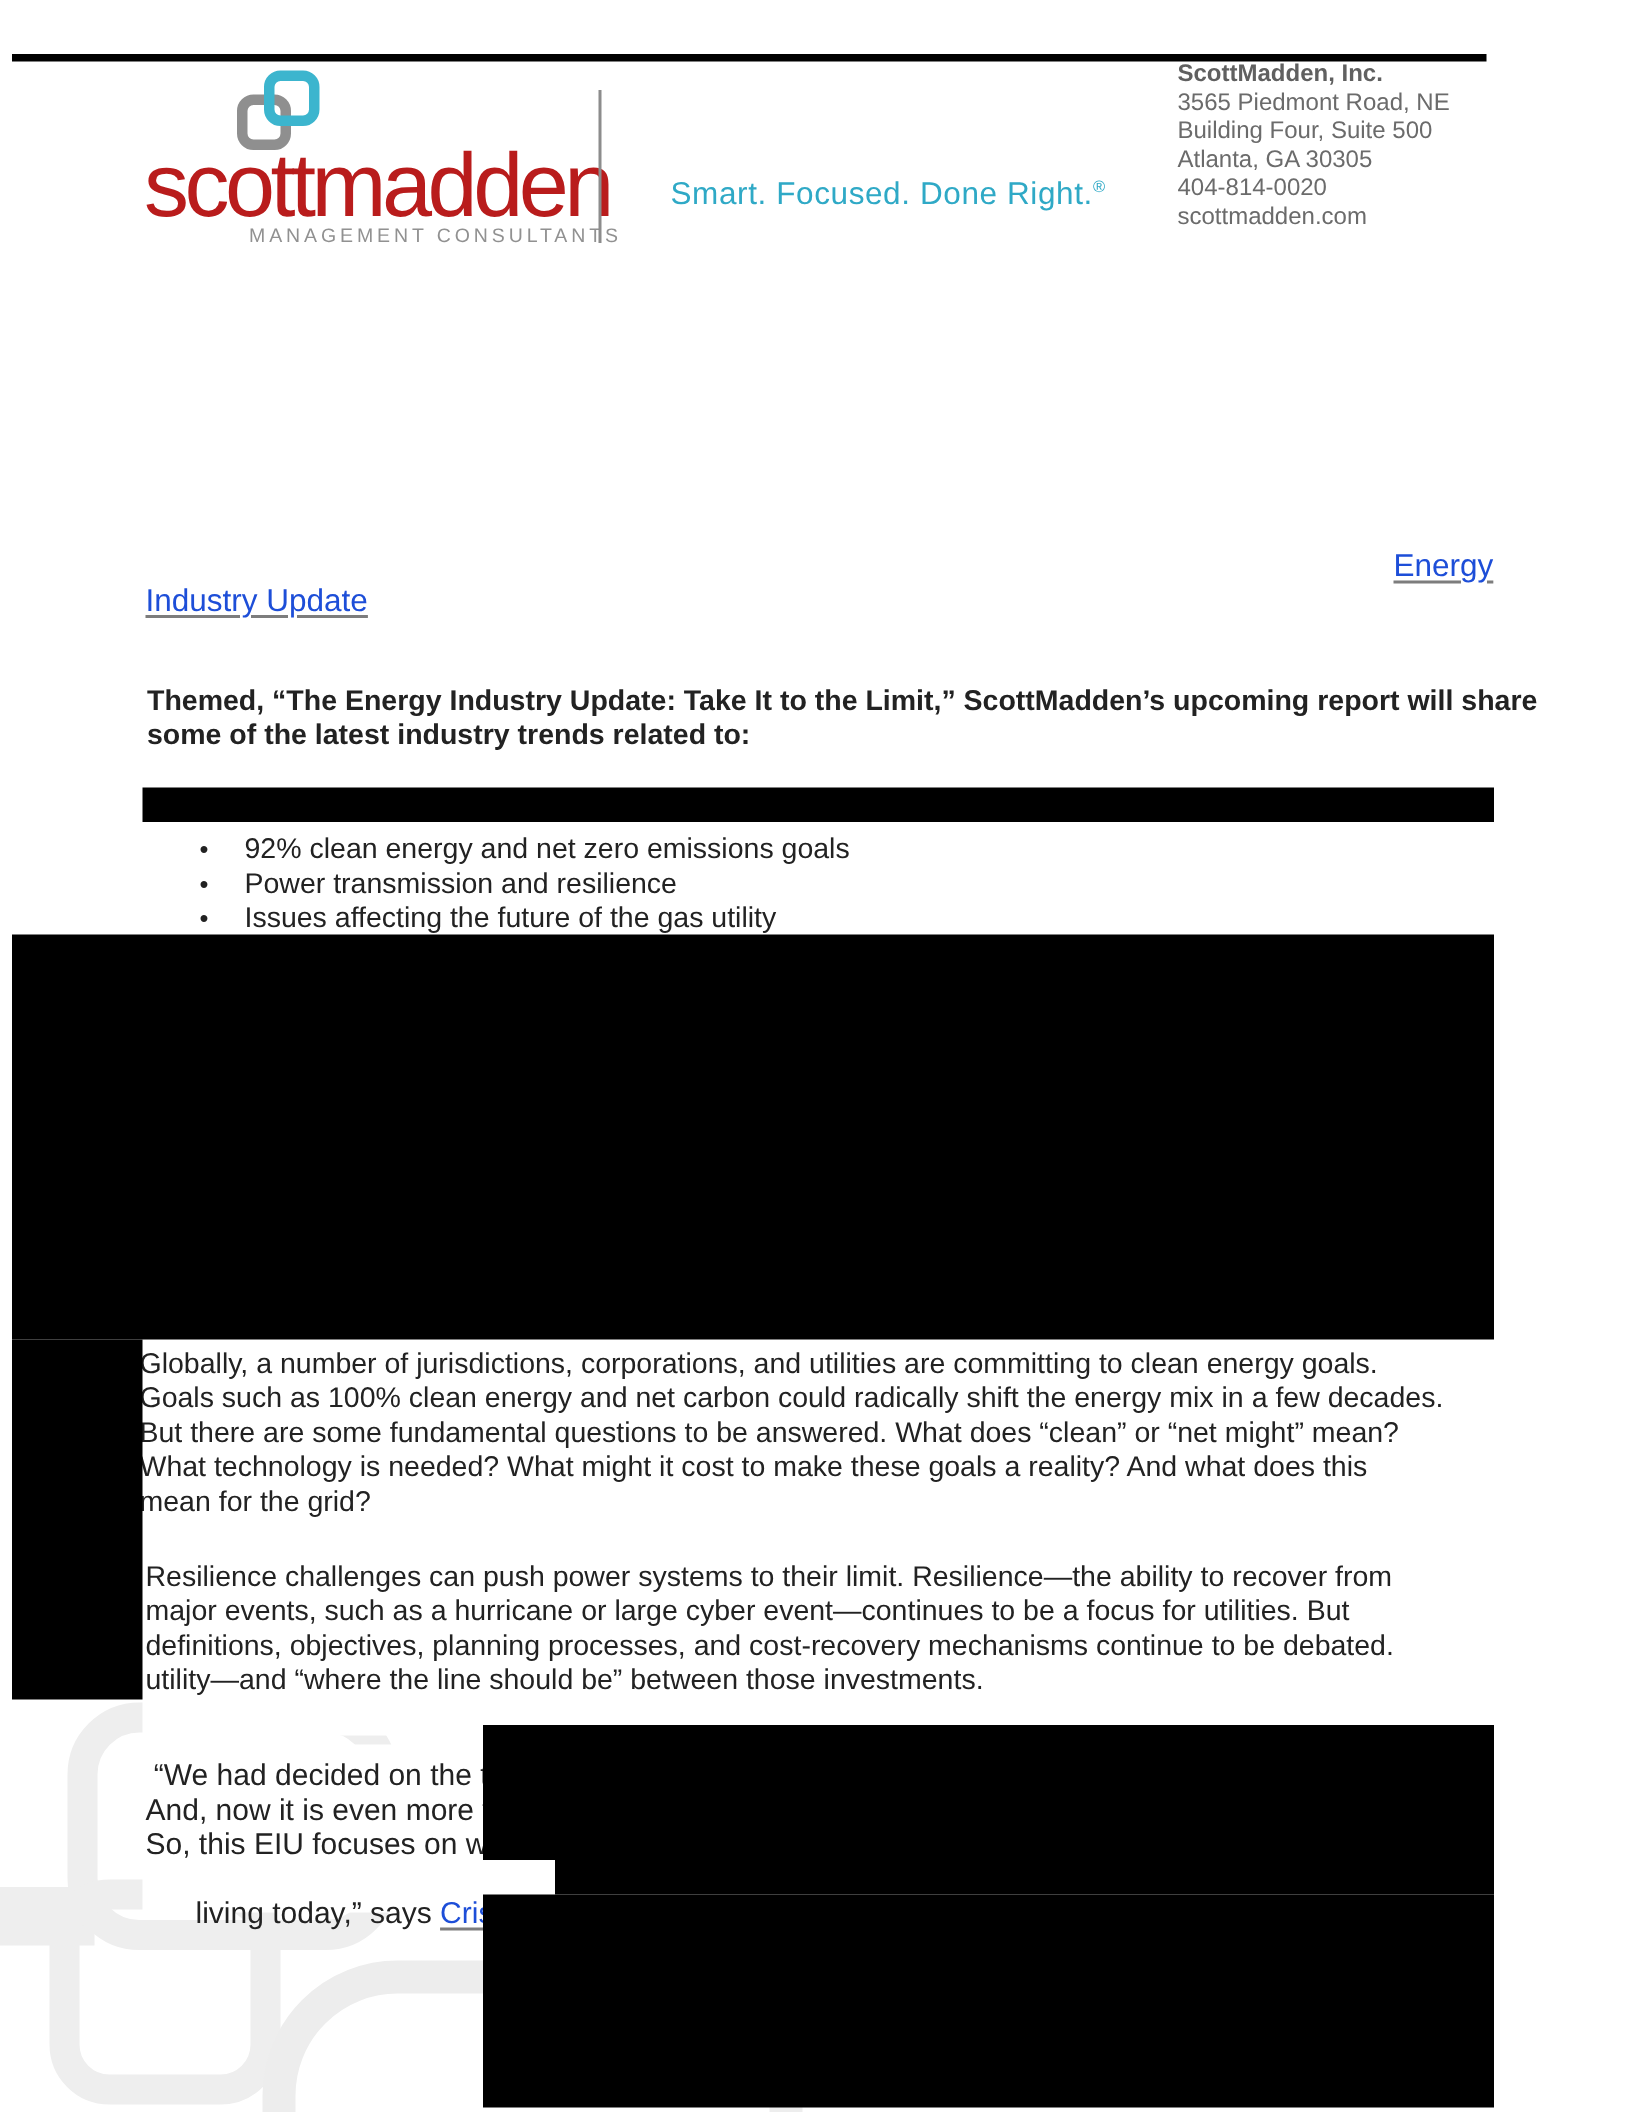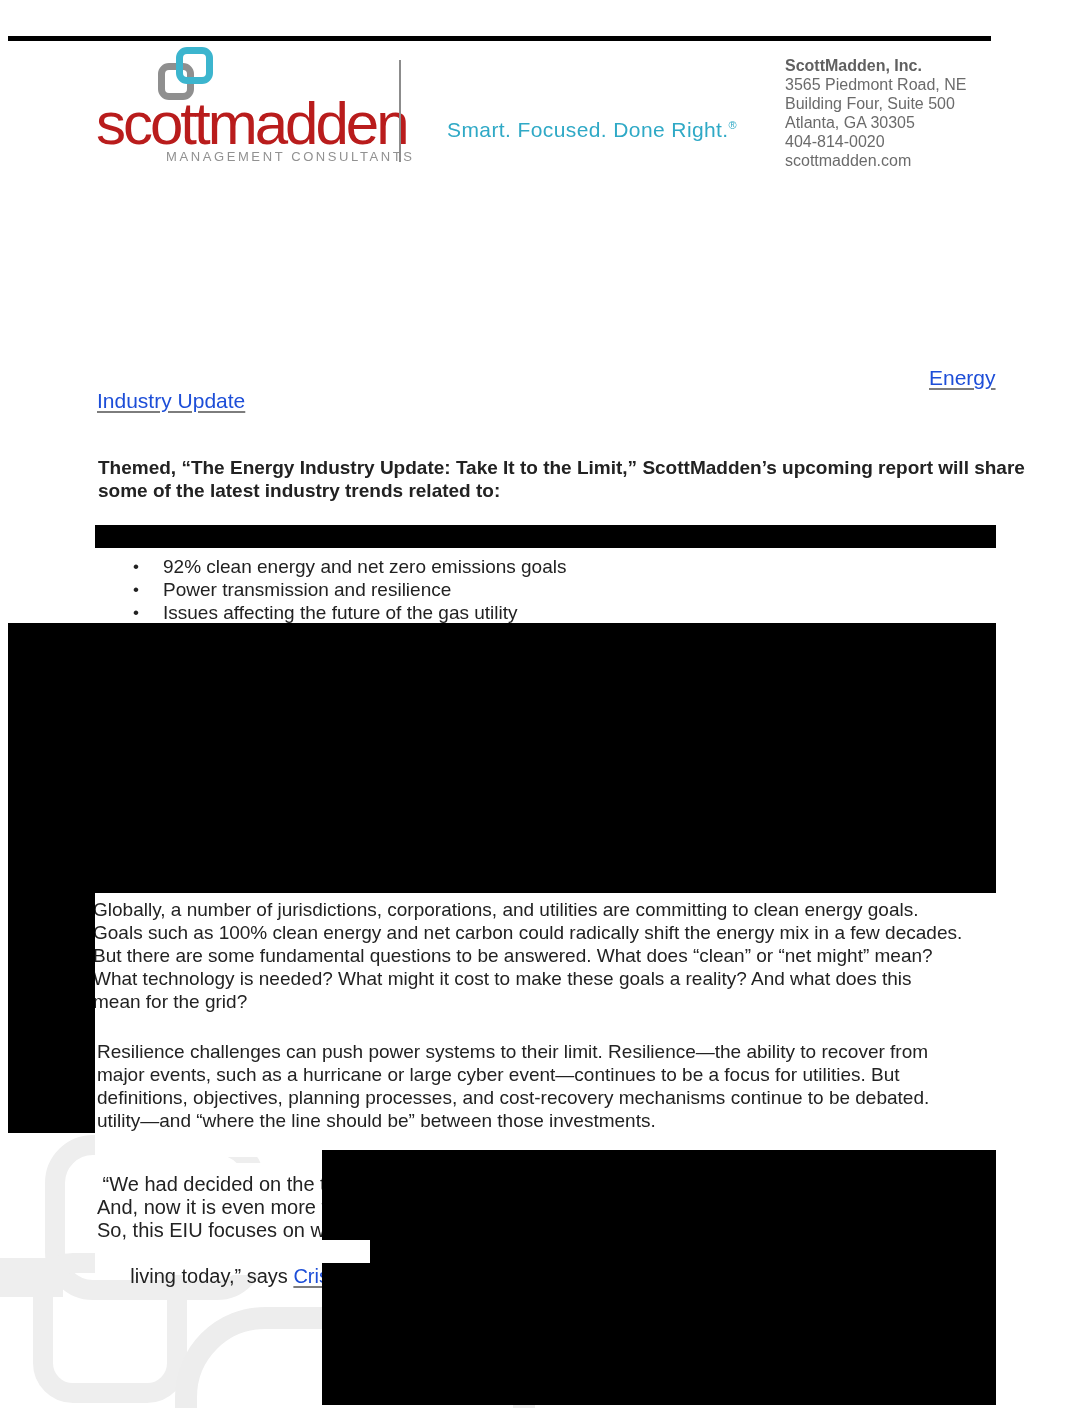--- a/index.html
+++ b/index.html
@@ -24,21 +24,21 @@
   }
   .brand-sub {
     font-size: 13px; letter-spacing: 2.6px; color: #919191; white-space: nowrap;
   }
   .sq { position: absolute; box-sizing: border-box; border-radius: 11px; background: transparent; }
   .sq-gray { border: 7px solid #8f8f8f; }
   .sq-teal { border: 7px solid #3cb5ce; }
   .divider { width: 2px; background: #8c8c8c; }
   .slogan { font-size: 21px; font-weight: normal; color: #2fa9c6; letter-spacing: 0.4px; white-space: nowrap; }
   .slogan sup { font-size: 11px; }
-  .addr { font-size: 16px; line-height: 19px; color: #6b6b6b; white-space: nowrap; margin-top: 16px; }
+  .addr { font-size: 16px; line-height: 19px; color: #6b6b6b; white-space: nowrap; }
   .addr .co { font-weight: bold; color: #606060; }
   
   .body-line { font-size: 19px; line-height: 23px; color: #222222; white-space: pre; }
   .quote-line { font-size: 20px; line-height: 23px; color: #222222; white-space: pre; }
   .doclink {
     color: #1d4ed8; text-decoration: underline;
     text-decoration-color: #7d7d7d; text-underline-offset: 3px; cursor: pointer;
   }
   .biglink { font-size: 21px; line-height: 22px; white-space: nowrap; }
   .bullet-row { display: flex; font-size: 19px; line-height: 23px; color: #222222; }

